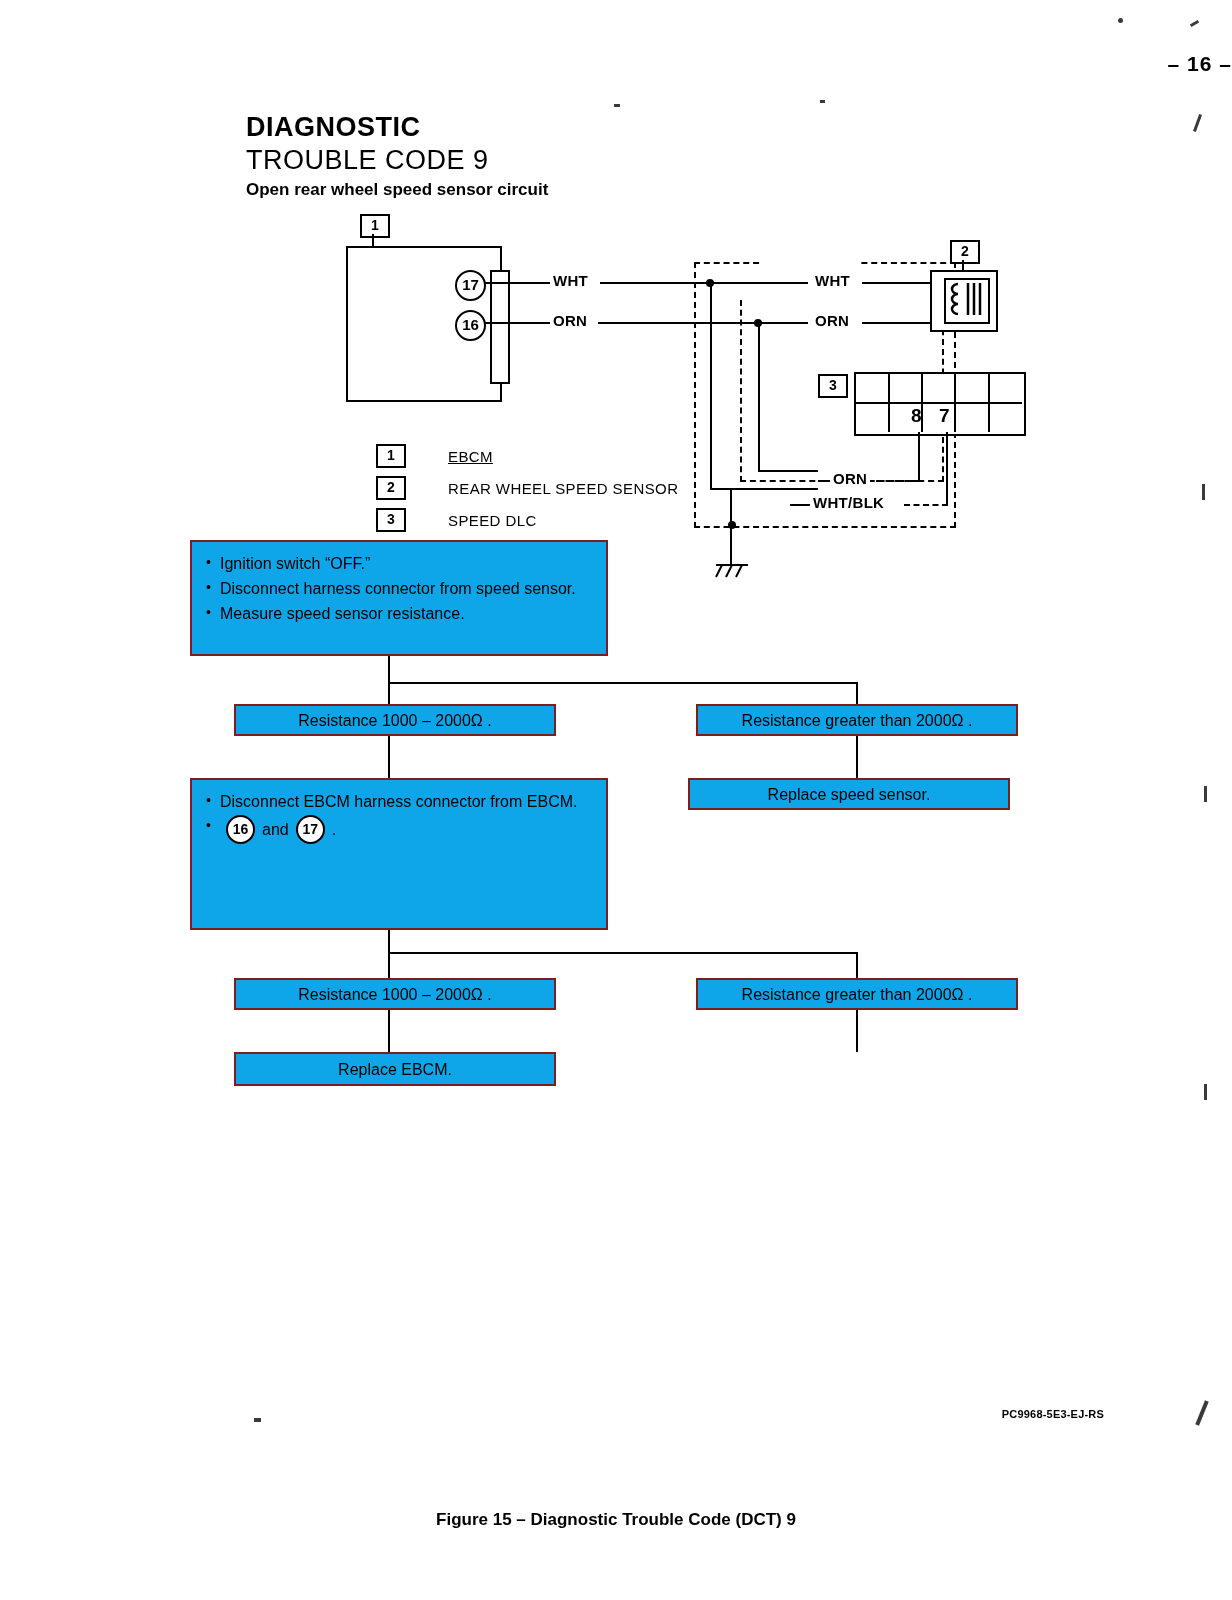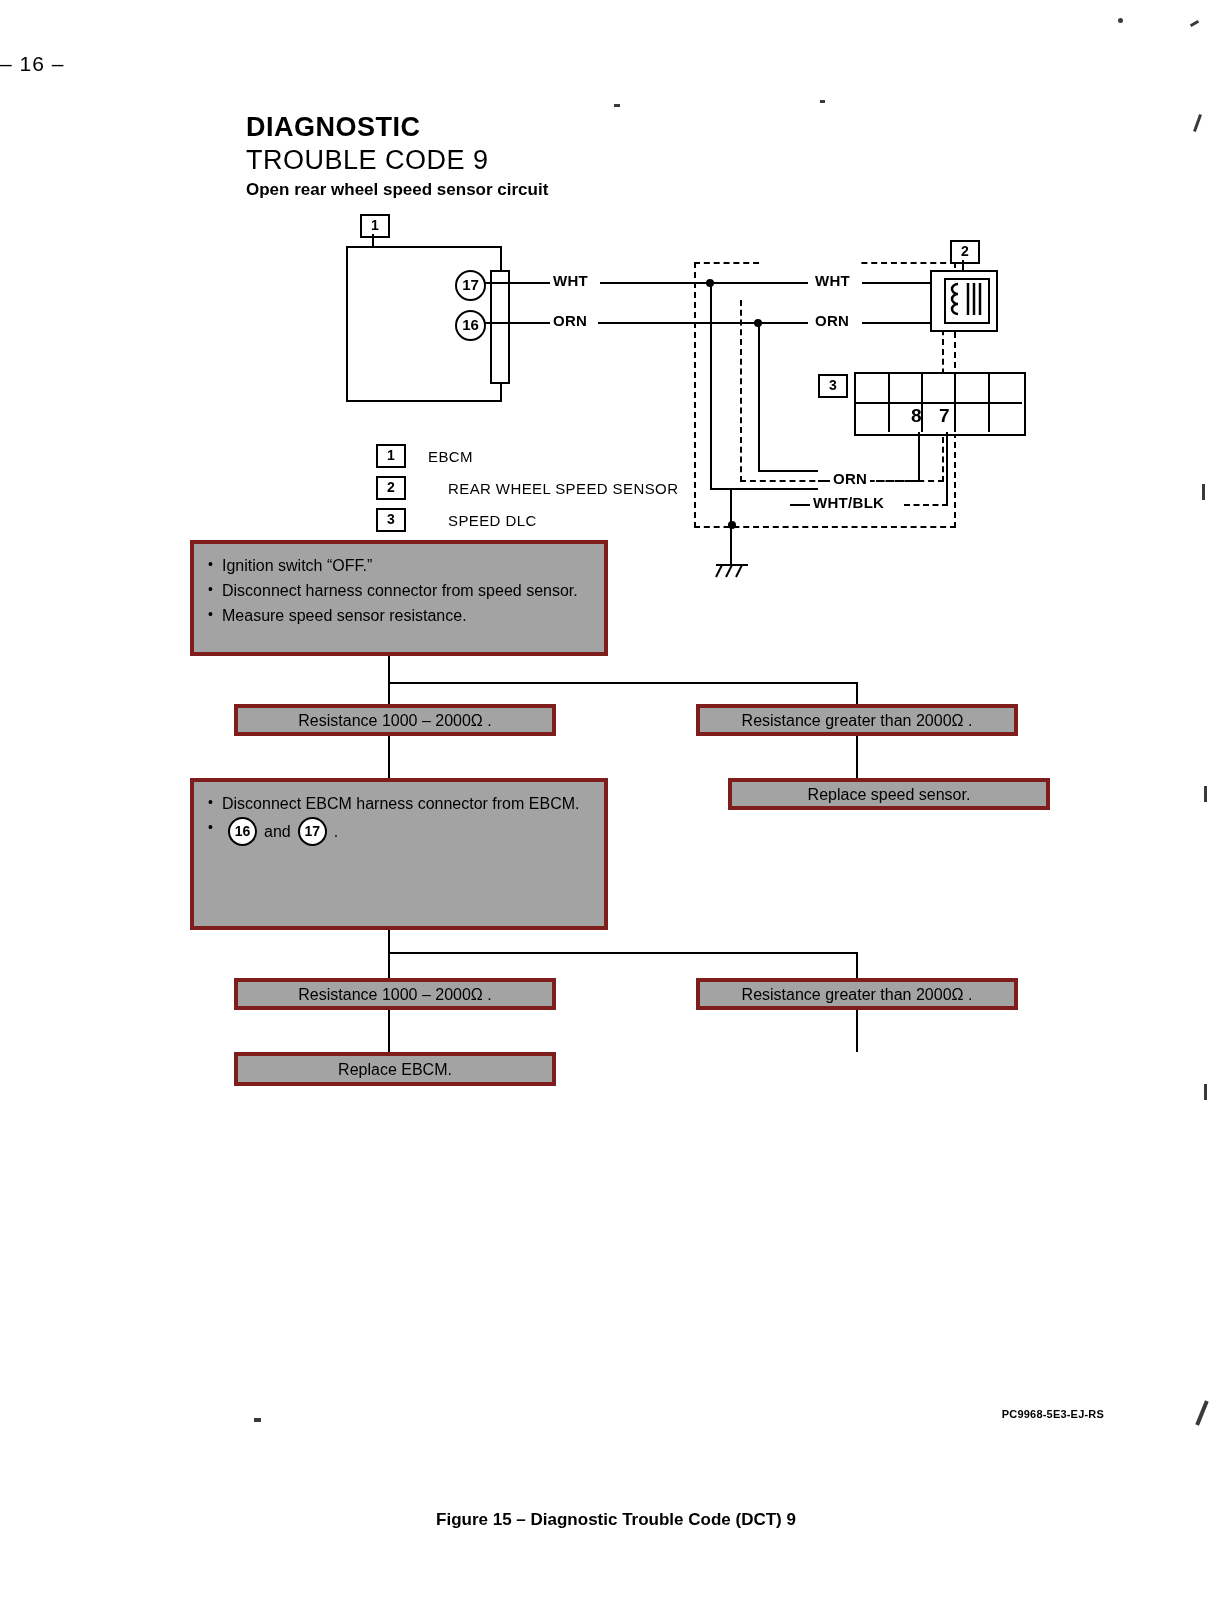--- a/index.html
+++ b/index.html
@@ -20,23 +20,23 @@
     left: 0; top: 0;
     width: 1232px;
     height: 1600px;
   }
   .abs { position: absolute; }
 
   
   #page-number {
     left: 0; top: 52px;
     width: 1232px;
-    text-align: left;
+    text-align: right;
     font-size: 21px;
-    font-weight: normal;
+    font-weight: bold;
     letter-spacing: 1px;
   }
   #doc-title-1 {
     left: 246px; top: 112px;
     font-size: 27px;
     font-weight: bold;
     letter-spacing: 0.5px;
   }
   #doc-title-2 {
     left: 246px; top: 145px;
@@ -93,22 +93,22 @@
   }
 
   
   .legend-item {
     font-size: 15px;
     letter-spacing: 0.4px;
   }
 
   
   .fbox {
-    border: 4px solid #7f1d1d;
-    background: #a3a3a3;
+    border: 2px solid #7f1d1d;
+    background: #0ea5e9;
     box-sizing: border-box;
     font-size: 16px;
     line-height: 23px;
   }
   .fbox.center {
     display: flex;
     align-items: center;
     justify-content: center;
     text-align: right;
   }
@@ -240,21 +240,21 @@
     <div class="abs wirelabel" style="left:830px;top:470px;">ORN</div>
     <div class="abs" style="left:876px;top:480px;width:44px;border-top:2px dashed #000;"></div>
 
     <div class="abs thin-line" style="left:790px;top:504px;width:20px;height:2px;"></div>
     <div class="abs wirelabel" style="left:810px;top:494px;">WHT/BLK</div>
     <div class="abs" style="left:904px;top:504px;width:44px;border-top:2px dashed #000;"></div>
 
     <div class="abs" style="left:376px;top:444px;">
       <div style="display:flex;align-items:center;margin-bottom:8px;">
         <div class="callout">1</div>
-        <div class="legend-item" style="margin-left:22px;">EBCM</div>
+        <div class="legend-item" style="margin-left:42px;text-decoration:underline;">EBCM</div>
       </div>
       <div style="display:flex;align-items:center;margin-bottom:8px;">
         <div class="callout">2</div>
         <div class="legend-item" style="margin-left:42px;">REAR WHEEL SPEED SENSOR</div>
       </div>
       <div style="display:flex;align-items:center;">
         <div class="callout">3</div>
         <div class="legend-item" style="margin-left:42px;">SPEED DLC</div>
       </div>
     </div>
@@ -271,21 +271,21 @@
     <div class="abs conn" style="left:388px;top:656px;width:2px;height:48px;"></div>
     <div class="abs conn" style="left:388px;top:682px;width:470px;height:2px;"></div>
     <div class="abs conn" style="left:856px;top:682px;width:2px;height:22px;"></div>
 
     <div class="abs fbox center" style="left:234px;top:704px;width:322px;height:32px;">Resistance 1000 – 2000Ω .</div>
     <div class="abs fbox center" style="left:696px;top:704px;width:322px;height:32px;">Resistance greater than 2000Ω .</div>
 
     <div class="abs conn" style="left:388px;top:736px;width:2px;height:42px;"></div>
     <div class="abs conn" style="left:856px;top:736px;width:2px;height:42px;"></div>
 
-    <div class="abs fbox center" style="left:728px;top:778px;width:322px;height:32px;">Replace speed sensor.</div>
+    <div class="abs fbox center" style="left:688px;top:778px;width:322px;height:32px;">Replace speed sensor.</div>
 
     <div class="abs fbox bullets" style="left:190px;top:778px;width:418px;height:152px;">
       <div class="bullet">Disconnect EBCM harness connector from EBCM.</div>
       <div class="bullet">
         <span style="display:inline-flex;align-items:center;gap:7px;vertical-align:middle;margin-left:6px;">
           <span class="circ-num" style="display:inline-block;width:25px;height:25px;line-height:24px;font-size:14px;">16</span>
           <span>and</span>
           <span class="circ-num" style="display:inline-block;width:25px;height:25px;line-height:24px;font-size:14px;">17</span>
           <span>.</span>
         </span>

